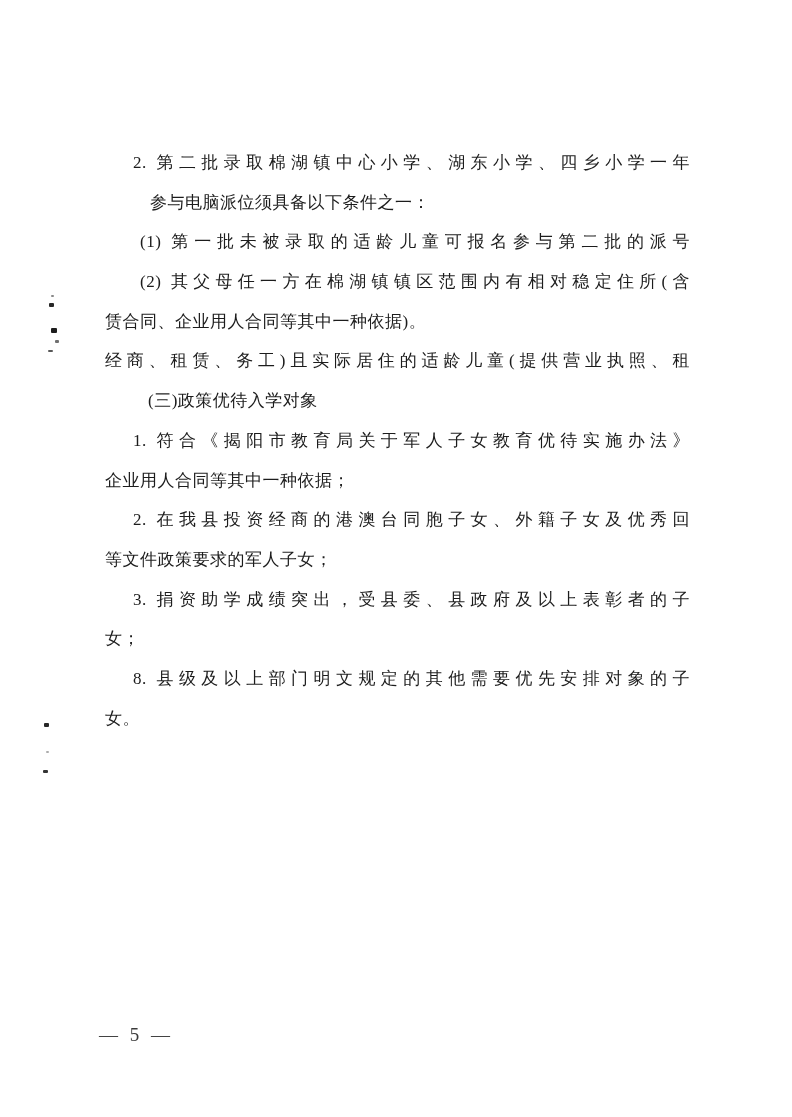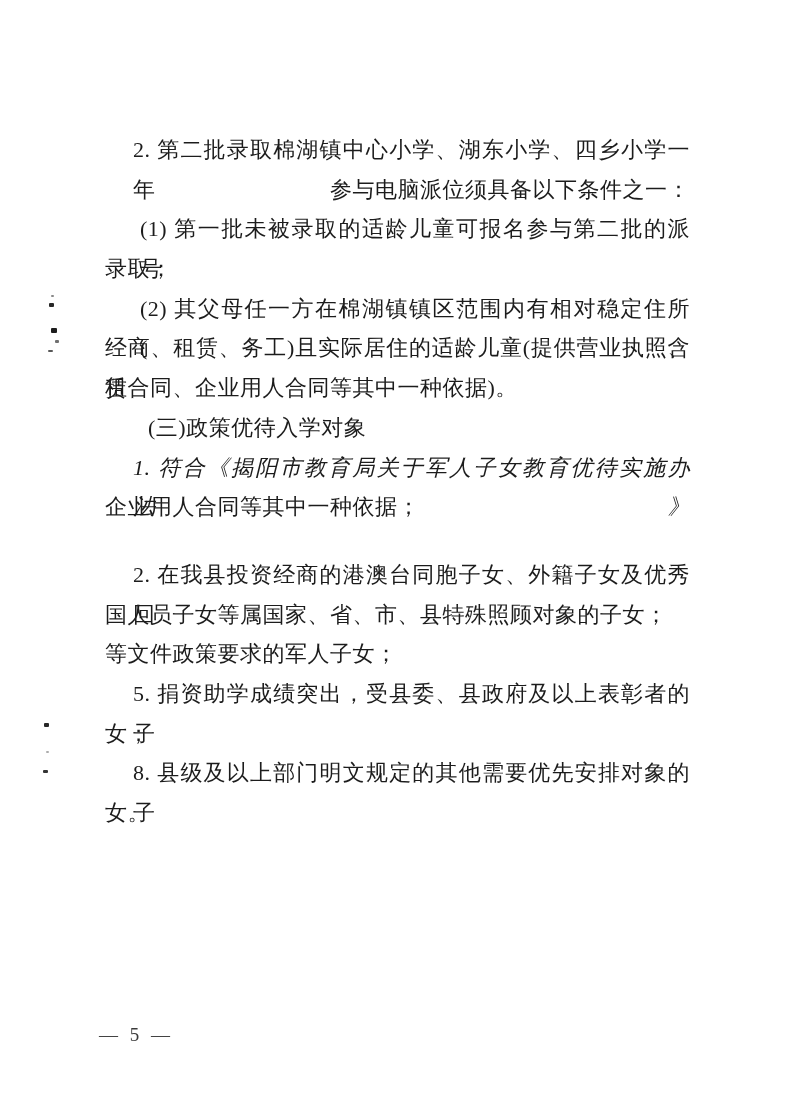--- a/index.html
+++ b/index.html
@@ -6,22 +6,22 @@
   .page{
     position:relative;
     width:792px;height:1117px;
     background:#ffffff;
     overflow:hidden;
     font-family:"Liberation Serif","DejaVu Serif",serif;
     color:#1c1c1c;
   }
   .content{
     position:absolute;
-    left:105px;top:130px;width:585px;
-    font-size:22px;
+    left:105px;top:143px;width:585px;
+    font-size:17px;
   }
   .line{
     height:39.7px;
     line-height:39.7px;
     white-space:nowrap;
     text-align:left;
     letter-spacing:0.5px;
   }
   .line.fill{
     white-space:normal;
@@ -48,47 +48,45 @@
 </style>
 </head>
 <body>
 
 <div class="page">
   <div class="content" id="content">
       <div class="para">
         <div class="line fill" style="padding-left: 28px;">2. 第二批录取棉湖镇中心小学、湖东小学、四乡小学一年</div>
       </div>
       <div class="para">
-        <div class="line" style="padding-left: 45px; text-align: right;">参与电脑派位须具备以下条件之一：</div>
+        <div class="line" style="padding-left: 45px;">参与电脑派位须具备以下条件之一：</div>
       </div>
       <div class="para">
         <div class="line fill" style="padding-left: 35px;">(1) 第一批未被录取的适龄儿童可报名参与第二批的派号</div>
-        <div class="line">录取；</div>
       </div>
       <div class="para">
         <div class="line fill" style="padding-left: 35px;">(2) 其父母任一方在棉湖镇镇区范围内有相对稳定住所(含</div>
+        <div class="line">赁合同、企业用人合同等其中一种依据)。</div>
         <div class="line fill">经商、租赁、务工)且实际居住的适龄儿童(提供营业执照、租</div>
-        <div class="line">赁合同、企业用人合同等其中一种依据)。</div>
       </div>
       <div class="para heading">
         <div class="line" style="padding-left: 43px;">(三)政策优待入学对象</div>
       </div>
       <div class="para">
-        <div class="line fill" style="padding-left: 28px; font-style: italic;">1. 符合《揭阳市教育局关于军人子女教育优待实施办法》</div>
+        <div class="line fill" style="padding-left: 28px;">1. 符合《揭阳市教育局关于军人子女教育优待实施办法》</div>
         <div class="line">企业用人合同等其中一种依据；</div>
       </div>
       <div class="para">
-        <div class="line fill" style="padding-left: 28px; margin-top: 28px;">2. 在我县投资经商的港澳台同胞子女、外籍子女及优秀回</div>
-        <div class="line">国人员子女等属国家、省、市、县特殊照顾对象的子女；</div>
+        <div class="line fill" style="padding-left: 28px;">2. 在我县投资经商的港澳台同胞子女、外籍子女及优秀回</div>
       </div>
       <div class="para">
         <div class="line">等文件政策要求的军人子女；</div>
       </div>
       <div class="para">
-        <div class="line fill" style="padding-left: 28px;">5. 捐资助学成绩突出，受县委、县政府及以上表彰者的子</div>
+        <div class="line fill" style="padding-left: 28px;">3. 捐资助学成绩突出，受县委、县政府及以上表彰者的子</div>
         <div class="line">女；</div>
       </div>
       <div class="para">
         <div class="line fill" style="padding-left: 28px;">8. 县级及以上部门明文规定的其他需要优先安排对象的子</div>
         <div class="line">女。</div>
       </div>
     </div>
   <div class="pagenum">— 5 —</div>
   <div id="artifacts">
       <div class="artifact" style="left: 51px; top: 295px; width: 3px; height: 2px; opacity: 0.5;"></div>

